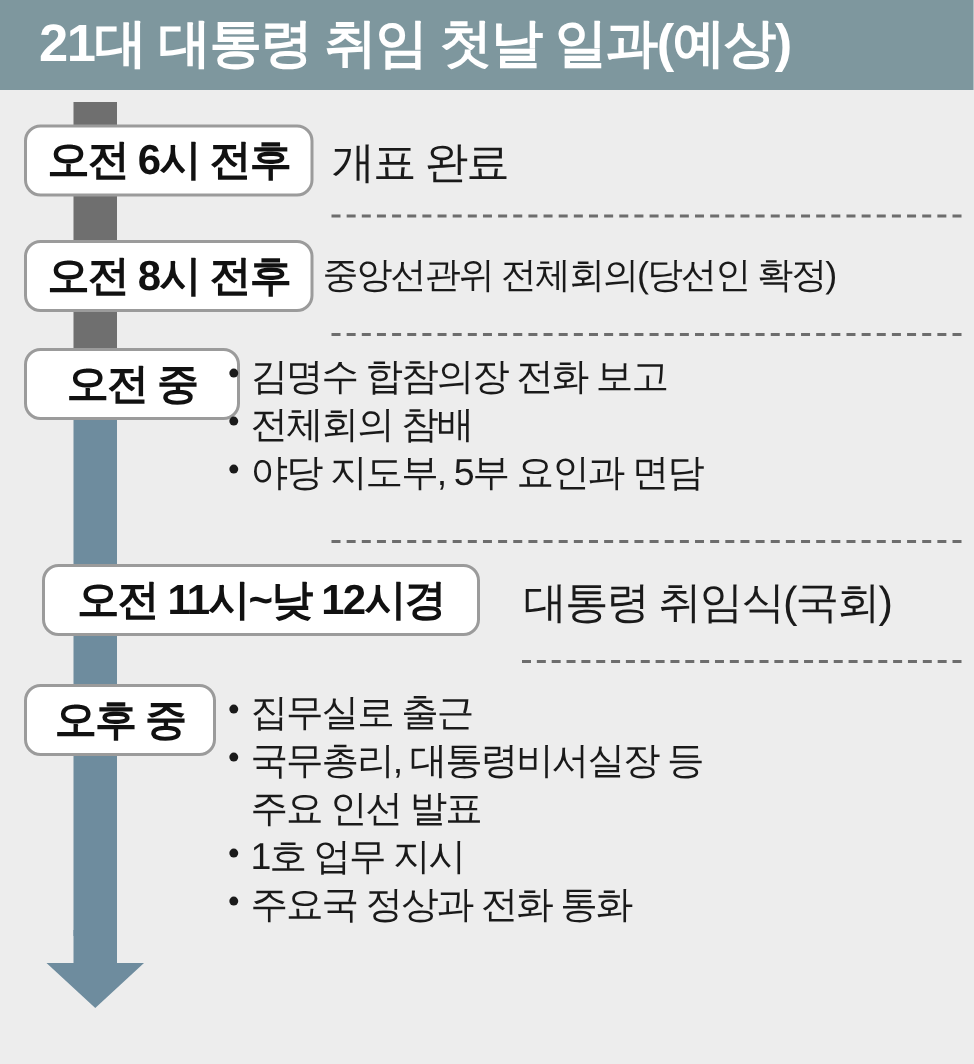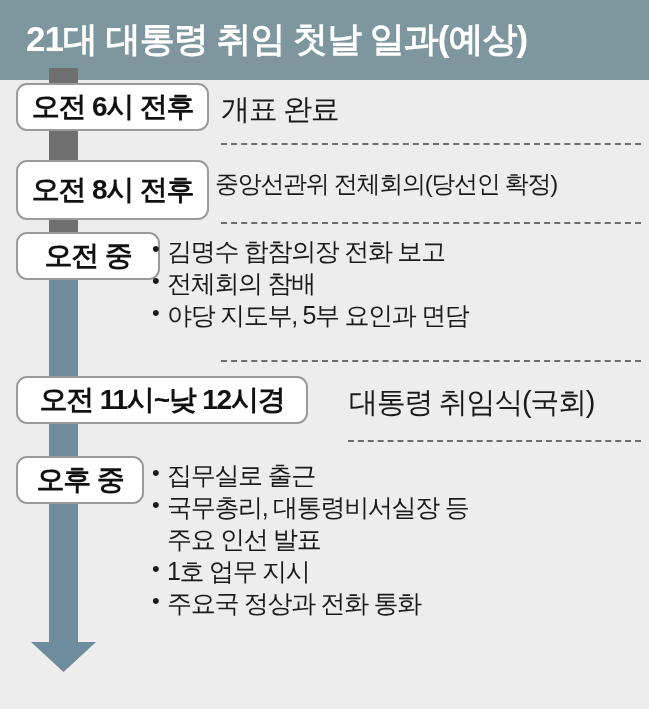--- a/index.html
+++ b/index.html
@@ -14,21 +14,21 @@
     overflow: hidden;
     position: relative;
   }
 
   
   #header-band {
     position: absolute;
     left: 0;
     top: 0;
     width: 649px;
-    height: 80px;
+    height: 60px;
     background: #7e979e;
     box-sizing: border-box;
   }
   #header-title {
     position: absolute;
     left: 26px;
     top: 50%;
     transform: translateY(-52%);
     color: #ffffff;
     font-size: 35px;
@@ -142,41 +142,41 @@
 
 <div class="row" style="top:83px;">
   <div class="chip" style="left:16px; top:0; width:193px; height:48px;justify-content:center;">
     <span class="chip-label" style="font-size:28px;">오전 6시 전후</span>
   </div>
   <div class="desc" style="left:221px; top:12px;">개표 완료</div>
 </div>
 <div class="divider" style="left:221px; top:143px; width:420px;"></div>
 
 <div class="row" style="top:160px;">
-  <div class="chip" style="left:16px; top:0; width:193px; height:60px;">
+  <div class="chip" style="left:16px; top:0; width:193px; height:48px;">
     <span class="chip-label" style="font-size:28px;">오전 8시 전후</span>
   </div>
   <div class="desc" style="left:215px; top:12px; font-size:24px;">중앙선관위 전체회의(당선인 확정)</div>
 </div>
 <div class="divider" style="left:221px; top:222px; width:420px;"></div>
 
 <div class="row" style="top:232px;">
   <div class="chip" style="left:16px; top:0; width:144px; height:48px;">
     <span class="chip-label" style="font-size:28px;">오전 중</span>
   </div>
   <ul class="bullets" style="left:152px; top:3px;">
     <li>김명수 합참의장 전화 보고</li>
     <li>전체회의 참배</li>
     <li>야당 지도부, 5부 요인과 면담</li>
   </ul>
 </div>
 <div class="divider" style="left:221px; top:360px; width:420px;"></div>
 
 <div class="row" style="top:376px;">
-  <div class="chip" style="left:16px; top:0; width:292px; height:48px;">
+  <div class="chip" style="left:28px; top:0; width:292px; height:48px;">
     <span class="chip-label" style="font-size:28px;">오전 11시~낮 12시경</span>
   </div>
   <div class="desc" style="left:349px; top:12px;">대통령 취임식(국회)</div>
 </div>
 <div class="divider" style="left:348px; top:440px; width:293px;"></div>
 
 <div class="row" style="top:456px;">
   <div class="chip" style="left:16px; top:0; width:128px; height:48px;">
     <span class="chip-label" style="font-size:28px;">오후 중</span>
   </div>

